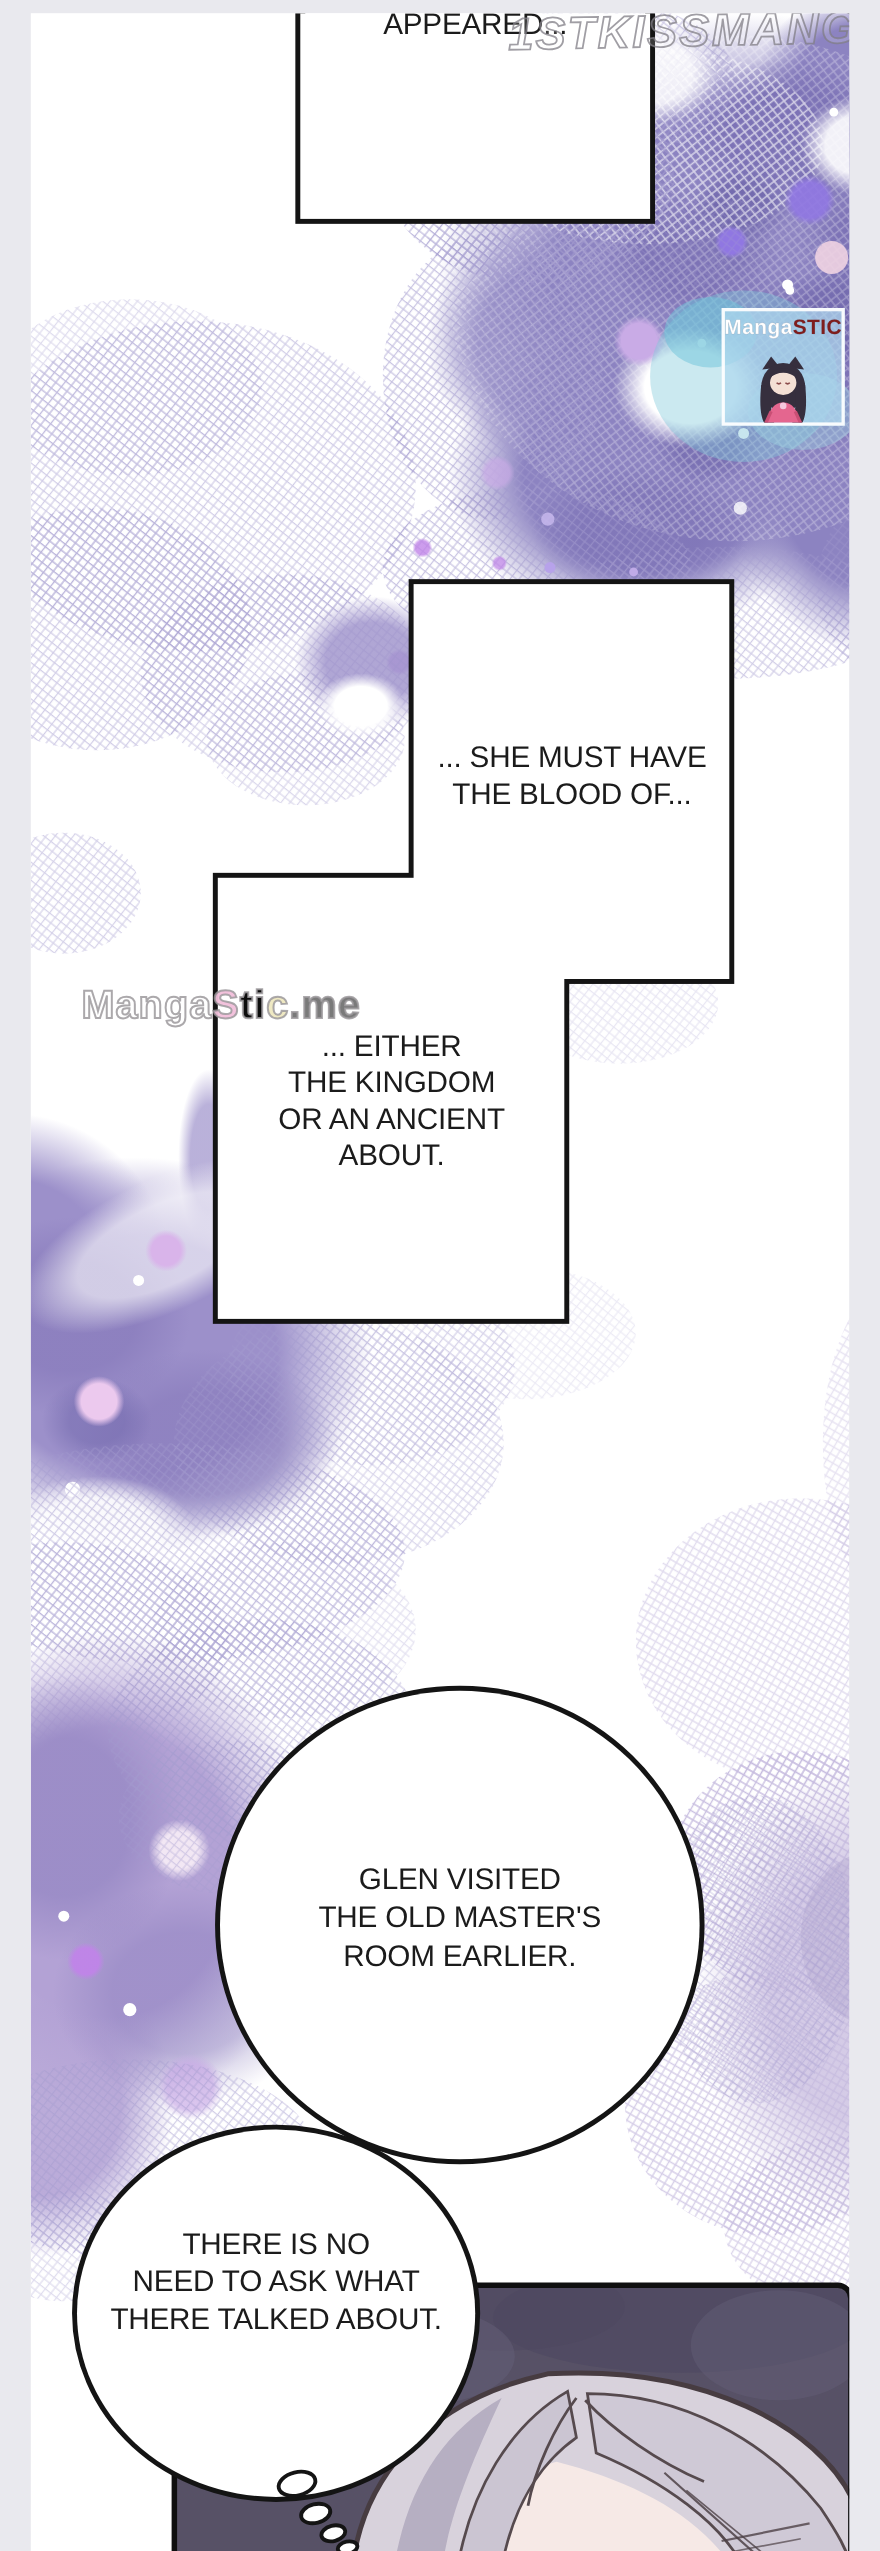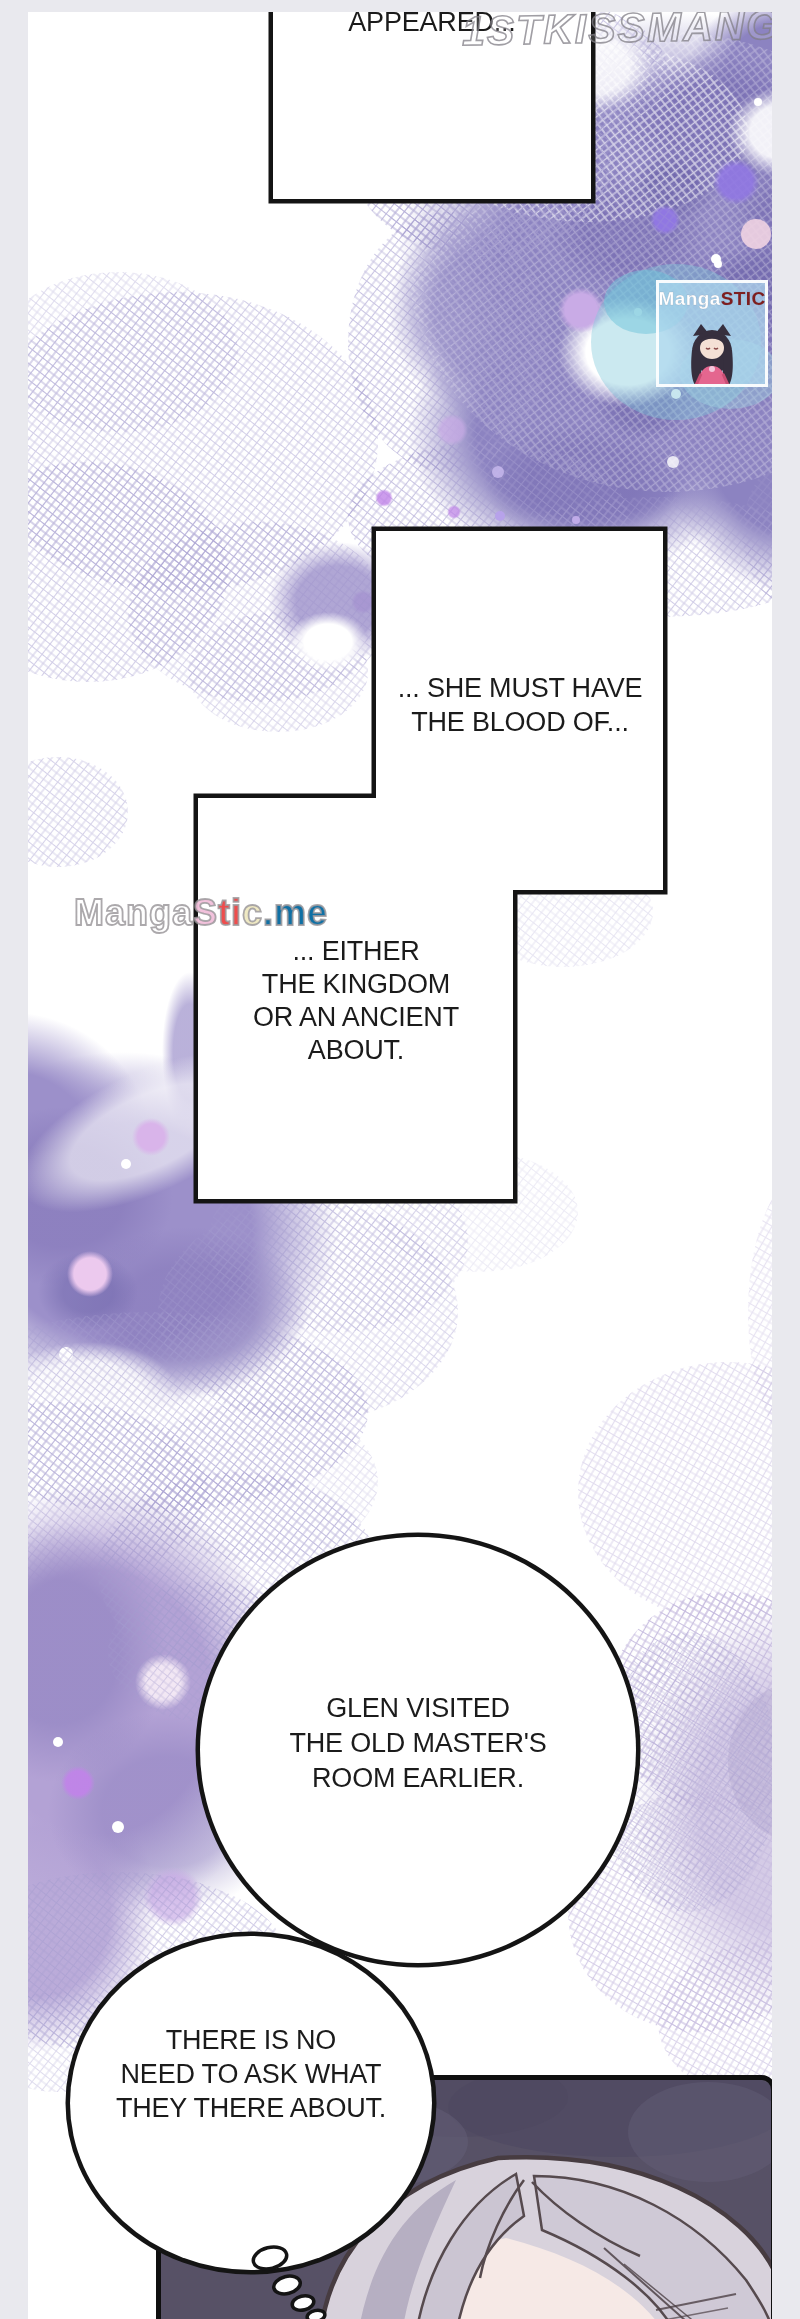--- a/index.html
+++ b/index.html
@@ -312,24 +312,24 @@
 THE BLOOD OF...</div>
   <div class="dlg" style="left:172px;top:923px;width:312px;line-height:33px;">... EITHER
 THE KINGDOM
 OR AN ANCIENT
 ABOUT.</div>
   <div class="dlg" style="left:190px;top:1679px;width:400px;line-height:35px;">GLEN VISITED
 THE OLD MASTER'S
 ROOM EARLIER.</div>
   <div class="dlg" style="left:25px;top:2011px;width:396px;">THERE IS NO
 NEED TO ASK WHAT
-THEY THERE ABOUT.</div>
+THERE TALKED ABOUT.</div>
 
   <div class="wm-top">1STKISSMANGA.IO</div>
-  <div class="wm-site"><span style="color: rgb(255, 255, 255);">Manga</span><span style="color: rgb(242, 191, 219);">S</span><span style="color: #ef4444; text-align: right;">ti</span><span style="color: rgb(239, 232, 192);">c</span><span style="color: #0369a1;">.me</span></div>
+  <div class="wm-site"><span style="color: rgb(255, 255, 255);">Manga</span><span style="color: rgb(242, 191, 219);">S</span><span style="color: #000000; text-align: right;">ti</span><span style="color: rgb(239, 232, 192);">c</span><span style="color: #737373;">.me</span></div>
 
   <div class="badge">
     <div class="badge-title">
         <span style="color: rgb(255, 255, 255);">Manga</span>
         <span style="color: #7f1d1d;">STIC</span>
       </div>
     <svg class="badge-girl" width="70" height="64" viewBox="0 0 70 64">
       <path d="M16,14 L24,2 L32,12 Z" fill="#362f3e"></path>
       <path d="M54,14 L46,2 L38,12 Z" fill="#362f3e"></path>
       <ellipse cx="35" cy="30" rx="20" ry="22" fill="#362f3e"></ellipse>

